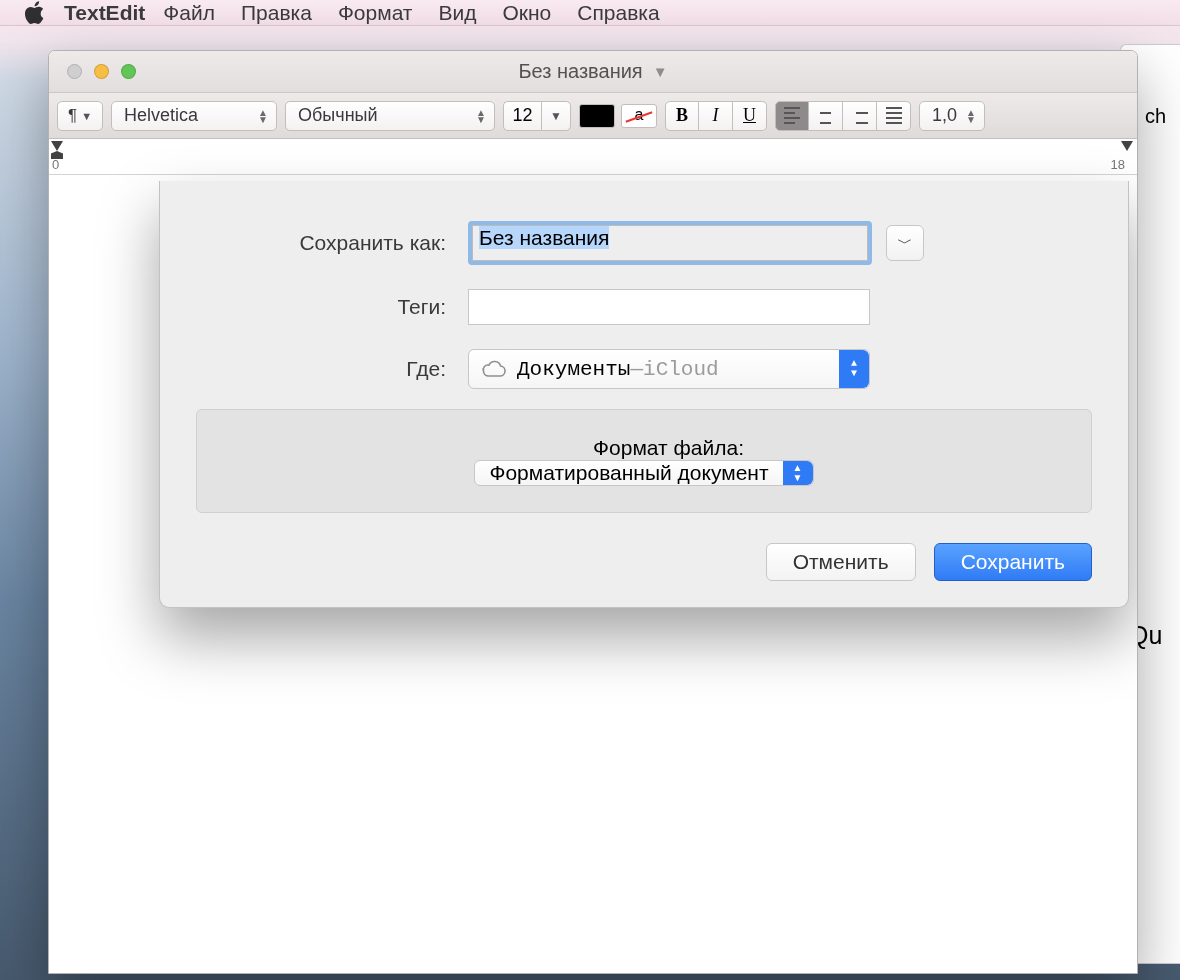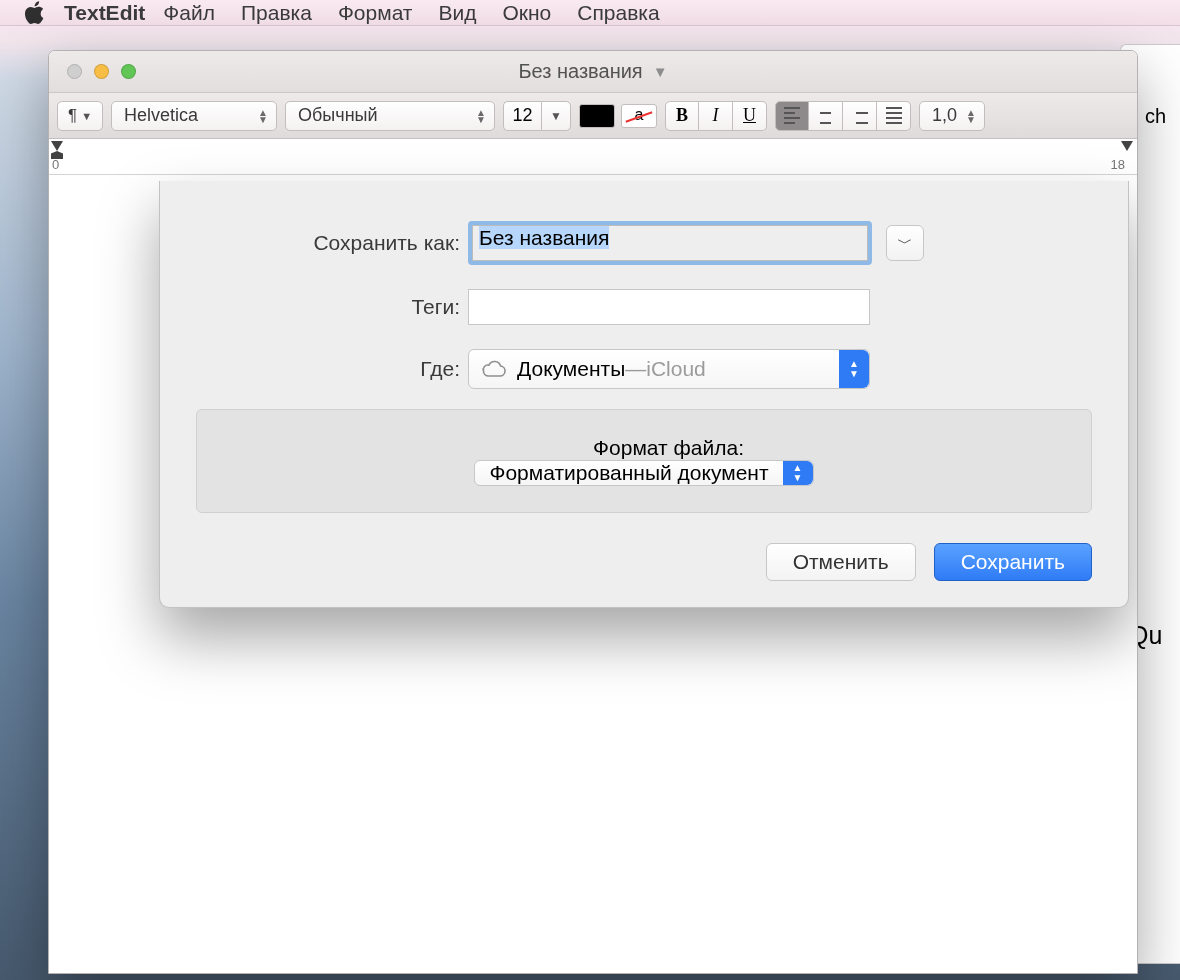--- a/index.html
+++ b/index.html
@@ -65,27 +65,27 @@
 .ruler .num{position:absolute;top:18px;}
 .ruler .marker{position:absolute;top:2px;width:0;height:0;border-left:6px solid transparent;border-right:6px solid transparent;border-top:10px solid #424242;}
 .ruler .markerU{position:absolute;top:12px;width:12px;height:8px;background:#424242;clip-path:polygon(0 100%,100% 100%,100% 30%,50% 0,0 30%);}
 
 
 .doc{position:absolute;top:124px;left:0;right:0;bottom:0;background:#fff;}
 
 
 .sheet{position:absolute;top:130px;left:110px;width:970px;background:#eeeeee;border:1px solid #c2c2c2;border-top:none;border-radius:0 0 10px 10px;box-shadow:0 30px 60px rgba(0,0,0,.35);padding:40px 36px 26px;}
 .frow{display:flex;align-items:center;margin-bottom:24px;}
-.flabel{width:272px;text-align:right;font-size:21px;color:#3a3a3a;padding-right:8px;}
+.flabel{width:272px;text-align:right;font-size:21px;color:#3a3a3a;padding-right:22px;}
 .finput{height:36px;border:1px solid #c7c7c7;background:#fff;border-radius:0;font-size:21px;padding:0 8px;}
 .focuswrap{border:4px solid #8fb9e6;border-radius:4px;display:inline-block;}
 .filename{width:396px;height:36px;border:1px solid #bcbcbc;font-size:21px;padding:0 6px;}
 .filename .sel{background:#b7d6fb;}
 .expand{width:38px;height:36px;margin-left:14px;border:1px solid #c7c7c7;border-radius:6px;background:linear-gradient(#fff,#f2f2f2);display:flex;align-items:center;justify-content:center;font-size:15px;color:#444;}
-.wherebtn{width:402px;height:40px;border:1px solid #c7c7c7;border-radius:6px;background:linear-gradient(#fff,#f5f5f5);display:flex;align-items:center;padding:0 40px 0 12px;font-size:21px;position:relative;}
+.wherebtn{width:402px;height:40px;border:1px solid #c7c7c7;border-radius:6px;background:linear-gradient(#fff,#f5f5f5);display:flex;align-items:center;padding:0 40px 0 12px;font-size:21px;position:relative;font-family:Liberation Mono, monospace;}
 .wherebtn .cloud{width:26px;height:18px;margin-right:10px;}
 .wherebtn .dash{color:#9b9b9b;}
 .wherebtn .stepper, .fmtsel .stepper{position:absolute;right:0;top:0;bottom:0;width:30px;background:#2f7bf6;border-radius:0 6px 6px 0;display:flex;flex-direction:column;align-items:center;justify-content:center;color:#fff;font-size:10px;}
 .wherebtn .stepper div,.fmtsel .stepper div{line-height:10px;}
 
 .fmtbox{background:#e3e3e3;border:1px solid #d0d0d0;border-radius:6px;padding:26px 22px;display:flex;align-items:center;margin-top:20px;flex-direction:column;}
 .fmtsel{flex:1;height:42px;border:1px solid #c7c7c7;border-radius:6px;background:linear-gradient(#fff,#f5f5f5);display:flex;align-items:center;padding:0 44px 0 14px;font-size:21px;position:relative;}
 
 .actionrow{display:flex;justify-content:flex-end;gap:18px;margin-top:30px;}
 .btn{height:38px;padding:0 26px;border-radius:6px;font-size:21px;display:flex;align-items:center;justify-content:center;border:1px solid #c7c7c7;background:linear-gradient(#fff,#f3f3f3);color:#333;}

